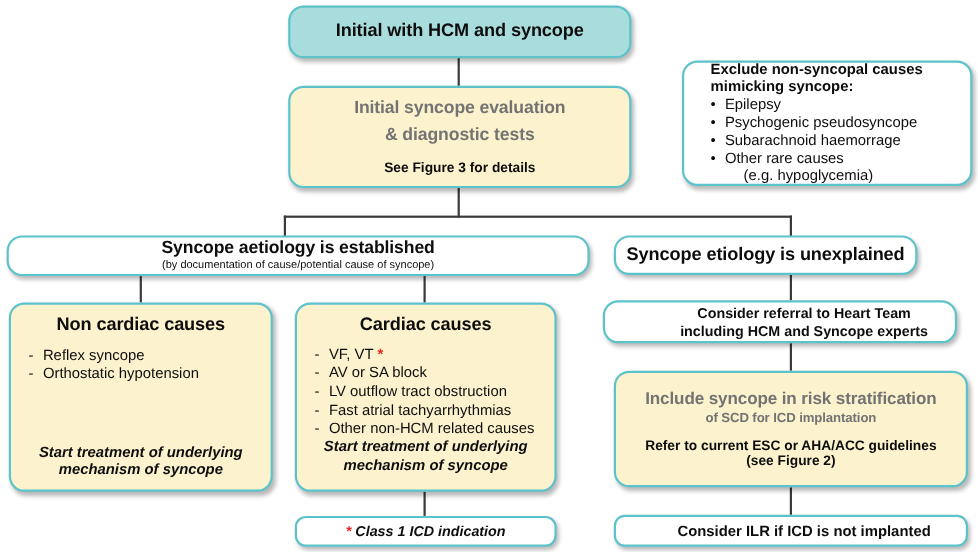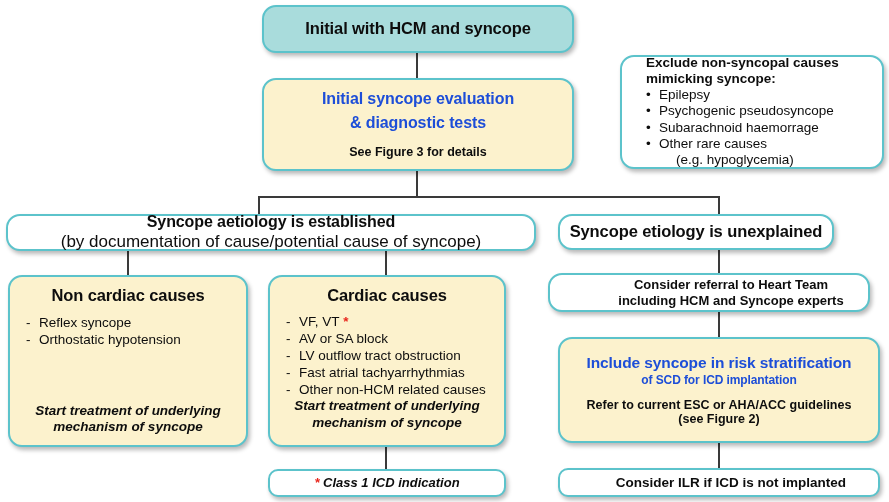--- a/index.html
+++ b/index.html
@@ -40,21 +40,21 @@
   .box.plain { border-radius: 10px; }
 
   .ttl {
     font-weight: bold;
     font-size: 16.5px;
     letter-spacing: -0.1px;
   }
   .ttl-red {
     font-weight: bold;
     font-size: 16px;
-    color: #1d4ed8;
+    color: #737373;
     letter-spacing: -0.1px;
     line-height: 1.3;
   }
   .sub-bold {
     font-weight: bold;
     font-size: 12.5px;
   }
   .sub-plain {
     font-size: 13px;
     font-weight: normal;
@@ -143,21 +143,21 @@
       <div class="row"><span class="bu">•</span><span>Epilepsy</span></div>
       <div class="row"><span class="bu">•</span><span>Psychogenic pseudosyncope</span></div>
       <div class="row"><span class="bu">•</span><span>Subarachnoid haemorrage</span></div>
       <div class="row"><span class="bu">•</span><span>Other rare causes</span></div>
       <div class="row cont">(e.g. hypoglycemia)</div>
     </div>
   </div>
 
   <div class="box" style="left:6px; top:214px; width:530px; height:37px;">
     <div class="ttl" style="font-size:16px;">Syncope aetiology is established</div>
-    <div class="sub-plain" style="font-size:17px;">(by documentation of cause/potential cause of syncope)</div>
+    <div class="sub-plain" style="font-size:10px;">(by documentation of cause/potential cause of syncope)</div>
   </div>
 
   <div class="box" style="left:558px; top:214px; width:276px; height:36px;">
     <div class="ttl">Syncope etiology is unexplained</div>
   </div>
 
   <div class="box cream" style="left:8px; top:275px; width:240px; height:172px; justify-content:flex-start; padding-top:9px;">
     <div class="ttl">Non cardiac causes</div>
     <div class="dashlist" style="margin-top:9px;">
       <div class="row"><span class="dash">-</span><span>Reflex syncope</span></div>

